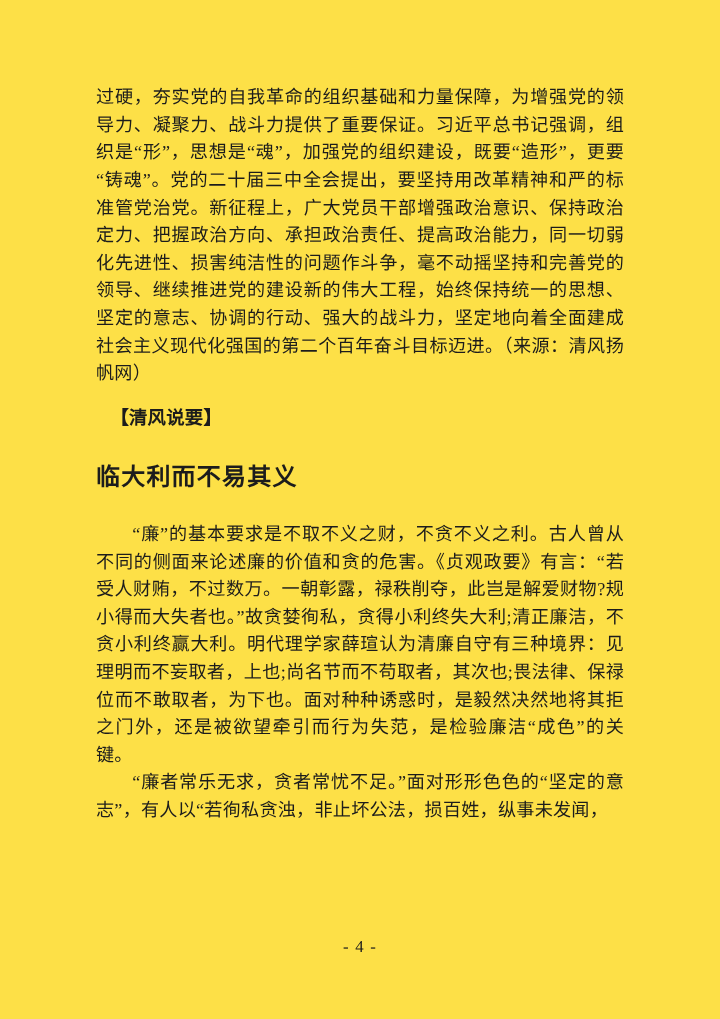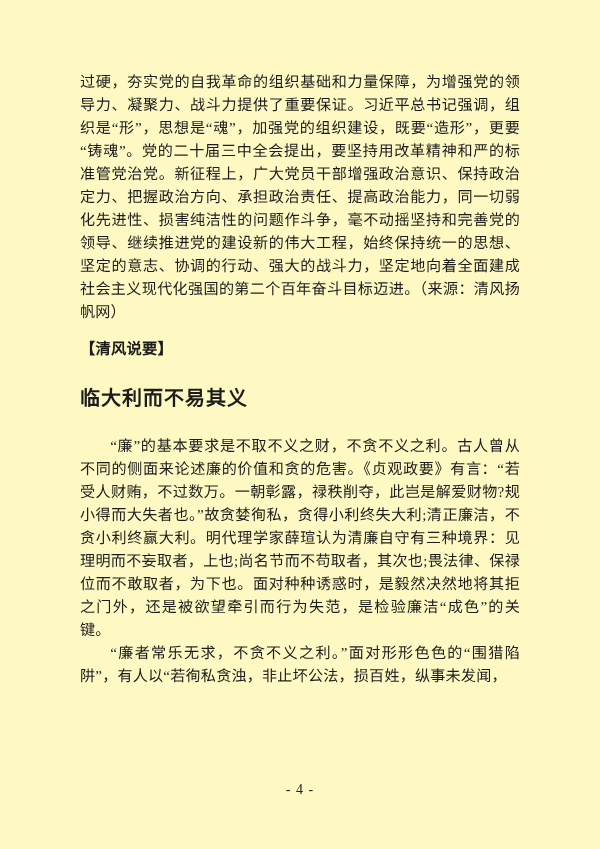--- a/index.html
+++ b/index.html
@@ -5,21 +5,21 @@
   html, body {
     margin: 0;
     padding: 0;
     background: #ffffff;
   }
   .page {
     position: relative;
     width: 600px;
     height: 849px;
     margin: 0 auto;
-    background: #fef9c3;
+    background: #fde047;
     overflow: hidden;
     font-family: "Liberation Serif", "DejaVu Serif", serif;
     color: #1c1c1c;
   }
   .content {
     position: absolute;
     left: 80px;
     right: 80px;
     top: 71px;
   }
@@ -27,21 +27,21 @@
     margin: 0;
     font-size: 15.1px;
     line-height: 23px;
     text-align: justify;
     letter-spacing: 0.2px;
   }
   p.body.indent {
     text-indent: 2em;
   }
   .section-label {
-    margin: 13px 0 0 0;
+    margin: 13px 0 0 12px;
     font-size: 15.3px;
     font-weight: bold;
     line-height: 23px;
     letter-spacing: 0.2px;
   }
   .article-title {
     margin: 25px 0 24px 0;
     font-size: 20px;
     font-weight: bold;
     line-height: 26px;
@@ -60,16 +60,16 @@
 </style>
 </head>
 <body>
 
 <div class="page">
   <div class="content">
     <p class="body">过硬，夯实党的自我革命的组织基础和力量保障，为增强党的领导力、凝聚力、战斗力提供了重要保证。习近平总书记强调，组织是“形”，思想是“魂”，加强党的组织建设，既要“造形”，更要“铸魂”。党的二十届三中全会提出，要坚持用改革精神和严的标准管党治党。新征程上，广大党员干部增强政治意识、保持政治定力、把握政治方向、承担政治责任、提高政治能力，同一切弱化先进性、损害纯洁性的问题作斗争，毫不动摇坚持和完善党的领导、继续推进党的建设新的伟大工程，始终保持统一的思想、坚定的意志、协调的行动、强大的战斗力，坚定地向着全面建成社会主义现代化强国的第二个百年奋斗目标迈进。（来源：清风扬帆网）</p>
     <p class="section-label">【清风说要】</p>
     <h1 class="article-title">临大利而不易其义</h1>
     <p class="body indent">“廉”的基本要求是不取不义之财，不贪不义之利。古人曾从不同的侧面来论述廉的价值和贪的危害。《贞观政要》有言：“若受人财贿，不过数万。一朝彰露，禄秩削夺，此岂是解爱财物?规小得而大失者也。”故贪婪徇私，贪得小利终失大利;清正廉洁，不贪小利终赢大利。明代理学家薛瑄认为清廉自守有三种境界：见理明而不妄取者，上也;尚名节而不苟取者，其次也;畏法律、保禄位而不敢取者，为下也。面对种种诱惑时，是毅然决然地将其拒之门外，还是被欲望牵引而行为失范，是检验廉洁“成色”的关键。</p>
-    <p class="body indent">“廉者常乐无求，不贪不义之利。”面对形形色色的“围猎陷阱”，有人以“若徇私贪浊，非止坏公法，损百姓，纵事未发闻，</p>
+    <p class="body indent">“廉者常乐无求，贪者常忧不足。”面对形形色色的“坚定的意志”，有人以“若徇私贪浊，非止坏公法，损百姓，纵事未发闻，</p>
   </div>
   <div class="footer">- 4 -</div>
 </div>
 
 </body></html>

